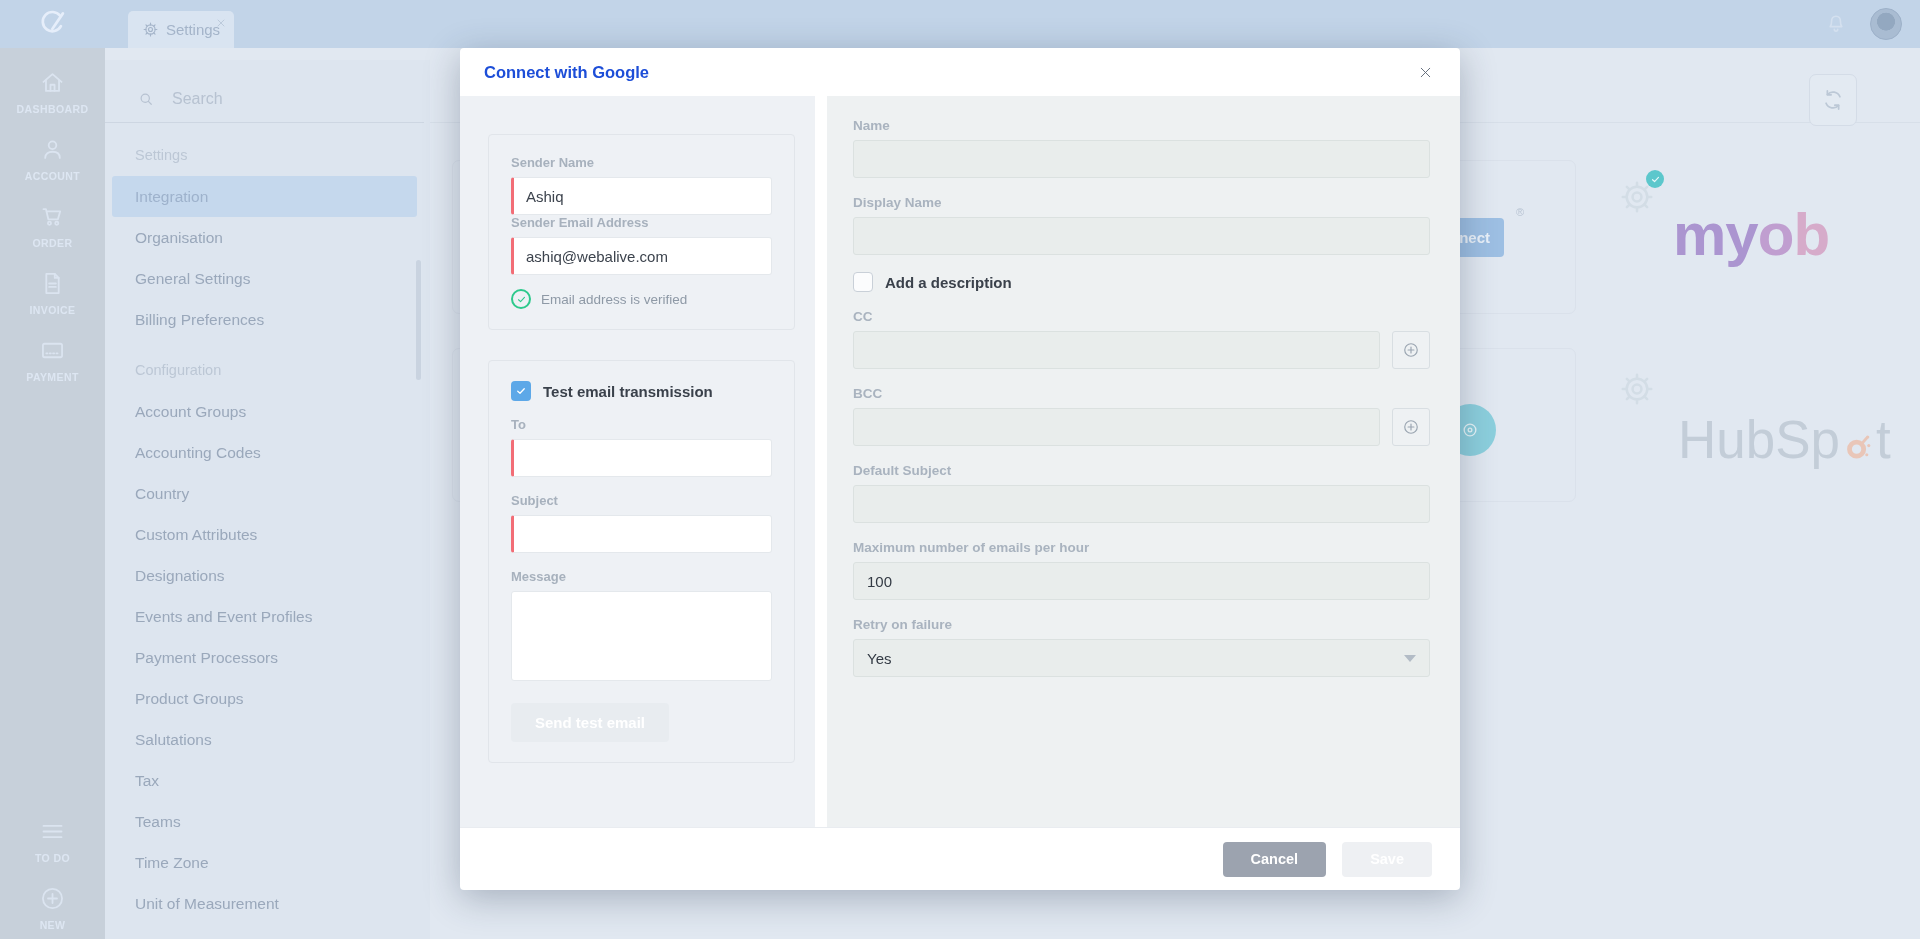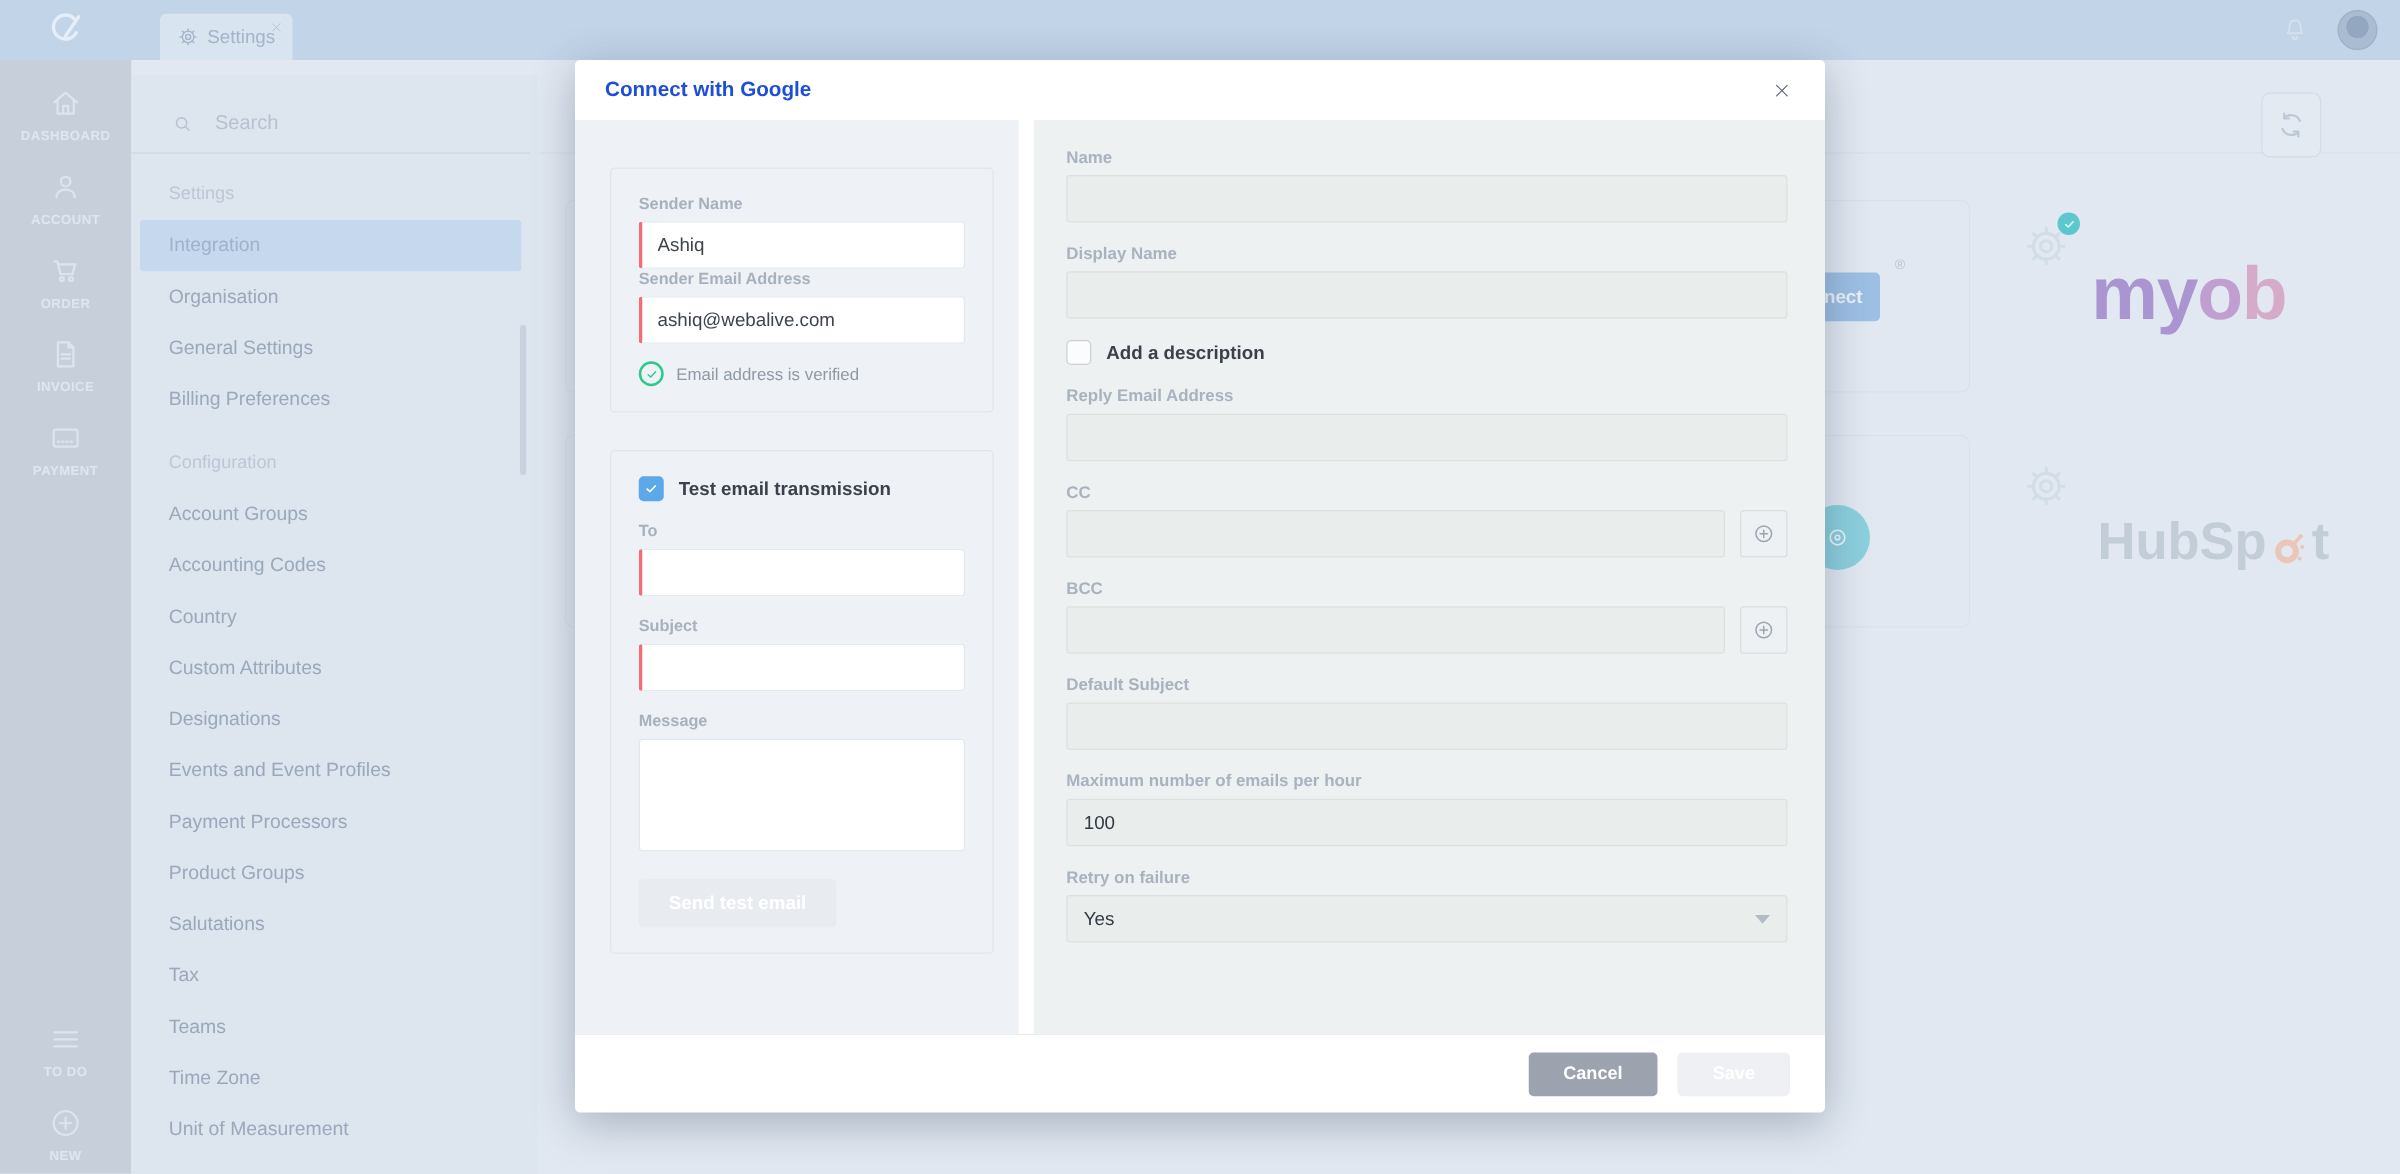--- a/index.html
+++ b/index.html
@@ -54,21 +54,21 @@
   .bg-gear{position:absolute;color:#d3dde6;}
   .bg-gear .ic{width:38px;height:38px;}
   .gear-badge{position:absolute;right:-8px;top:-8px;width:18px;height:18px;border-radius:50%;background:#5cc7cc;color:#e7f7f8;
               display:flex;align-items:center;justify-content:center;}
   .gear-badge .ic{width:11px;height:11px;stroke-width:2.6;}
   .brand-myob{position:absolute;left:1243px;top:152px;font-size:60px;font-weight:bold;letter-spacing:-1px;}
   .brand-myob .p1{color:#ab95d0;}.brand-myob .p2{color:#c09ed0;}.brand-myob .p3{color:#d6abca;}
   .teal-circle{position:absolute;left:1014px;top:356px;width:52px;height:52px;border-radius:50%;background:#8ccfdd;
                display:flex;align-items:center;justify-content:center;color:#e7f6f9;}
   .teal-circle .ic{width:20px;height:20px;}
-  .brand-hubspot{position:absolute;left:1248px;top:358px;font-size:42px;font-weight:bold;color:#c3cdd8;display:flex;align-items:center;}
+  .brand-hubspot{position:absolute;left:1248px;top:358px;font-size:53px;font-weight:normal;color:#c3cdd8;display:flex;align-items:center;}
   .sprocket{color:#e9c6b8;margin:6px 1px 0 1px;}
   .sprocket .ic{width:34px;height:34px;}
 
   
   .modal{position:absolute;left:460px;top:48px;width:1000px;height:842px;background:#ffffff;border-radius:4px;z-index:50;
          box-shadow:0 8px 36px rgba(40,55,80,.32);display:flex;flex-direction:column;}
   .m-head{height:48px;flex:0 0 48px;display:flex;align-items:center;padding:0 24px;}
   .m-title{font-size:16.5px;font-weight:600;color:#1d4ed8;}
   .m-close{margin-left:auto;width:22px;height:22px;color:#5c6575;cursor:pointer;display:flex;align-items:center;justify-content:center;}
   .m-close .ic{width:17px;height:17px;stroke-width:1.3;}
@@ -420,24 +420,20 @@
         <label class="r-label">Display Name</label>
         <input class="r-input" style="">
       </div>
       <div class="rfield">
         <div class="cb-row">
           <span class="cb unchecked"></span>
           <span class="cb-label">Add a description</span>
         </div>
       </div>
       <div class="rfield">
-        <label class="r-label">Reply Email Address</label>
-        <input class="r-input" style="">
-      </div>
-      <div class="rfield">
         <label class="r-label">CC</label>
         <div class="r-row">
           <input class="r-input" style="">
           <span class="plus-btn">
             <svg class="ic">
                 <use href="#i-plus-round"></use>
               </svg>
           </span>
         </div>
       </div>

